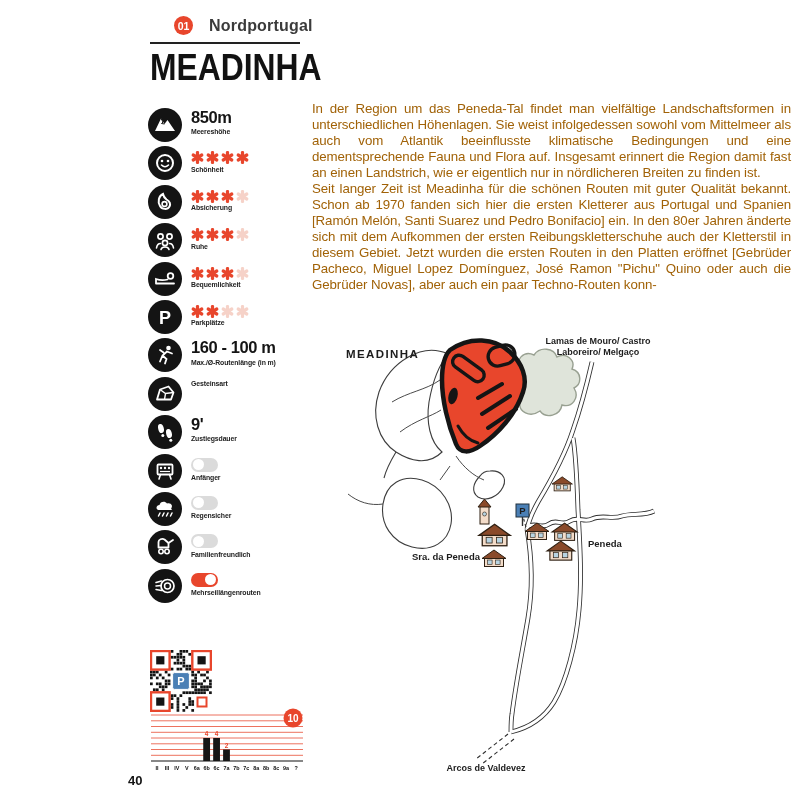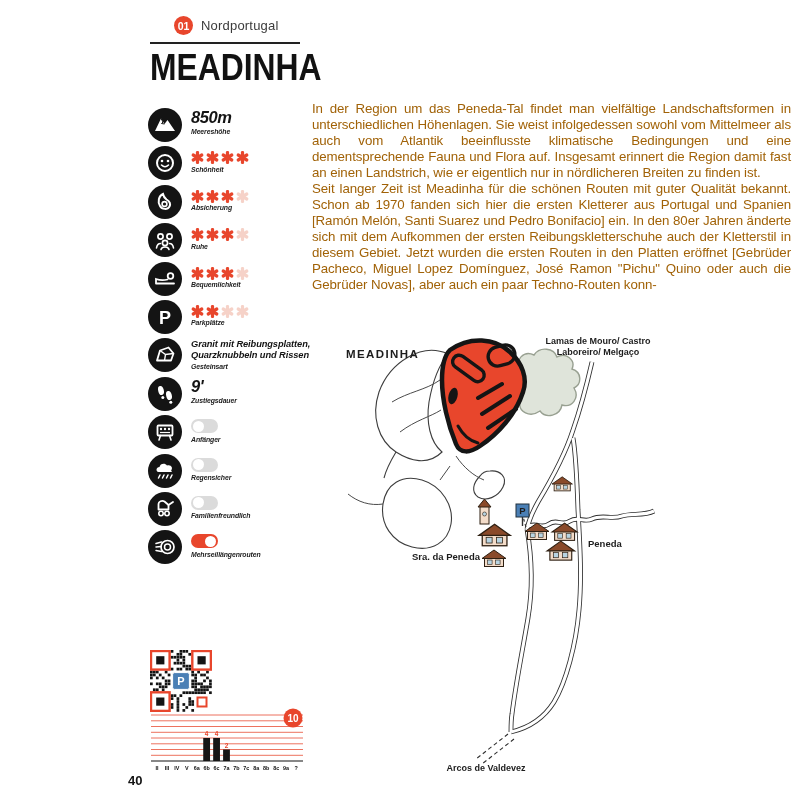--- a/index.html
+++ b/index.html
@@ -3,33 +3,33 @@
 <meta charset="utf-8">
 <style>
   html,body{margin:0;padding:0;}
   body{
     width:800px;height:800px;background:#ffffff;position:relative;overflow:hidden;
     font-family:"Liberation Sans", sans-serif;color:#1d1d1d;
   }
   .page{position:absolute;inset:0;}
   
   .header{position:absolute;left:150px;top:16px;}
-  .kicker{display:flex;align-items:center;gap:8px;padding-left:24px;}
+  .kicker{display:flex;align-items:center;gap:16px;padding-left:24px;}
   .badge01{width:19px;height:19px;border-radius:50%;background:var(--accent);color:#fff;
     font-size:10.5px;font-weight:800;display:flex;align-items:center;justify-content:center;}
-  .region-name{font-size:13px;font-weight:400;color:#3b3b3b;letter-spacing:0.2px;text-align:center;}
+  .region-name{font-size:16px;font-weight:700;color:#3b3b3b;letter-spacing:0.2px;text-align:center;}
   .rule{width:150px;height:2px;background:#222;margin-top:7px;}
   h1.title{margin:3px 0 0;font-size:37px;font-weight:800;letter-spacing:0px;color:#121212;
     transform:scaleX(0.86);transform-origin:left;white-space:nowrap;}
   
   .sidebar{position:absolute;left:148px;top:108px;width:166px;}
   .info-row{display:flex;margin-bottom:4.4px;}
   .icon-circle{width:34px;height:34px;flex:0 0 34px;}
   .icon-circle svg{width:34px;height:34px;display:block;}
-  .info-body{margin-left:9px;padding-top:1px;min-width:0;font-style:italic;}
+  .info-body{margin-left:9px;padding-top:1px;min-width:0;}
   .info-value{font-size:16.5px;font-weight:700;letter-spacing:-0.4px;line-height:1.02;color:#141414;
     white-space:nowrap;}
   .info-value.small{font-size:9.3px;line-height:1.15;white-space:normal;max-width:122px;letter-spacing:-0.1px;}
   .info-label{font-size:6.9px;font-weight:700;margin-top:2.5px;color:#222;letter-spacing:-0.1px;}
   .stars{display:flex;gap:2px;margin-top:3px;height:13px;}
   .stars span{display:block;width:13px;height:13px;}
   .toggle{width:27px;height:14px;border-radius:7px;background:#dbdbdb;position:relative;margin:3px 0 2px;}
   .toggle .knob{position:absolute;width:11px;height:11px;border-radius:50%;background:#fff;top:1.5px;left:2px;}
   .toggle.on{background:var(--accent);}
   .toggle.on .knob{left:auto;right:2px;}
@@ -294,26 +294,38 @@
                 </g>
               </svg></span>
           </div>
           <div class="info-label">Parkplätze</div>
         </div>
       </div>
       <div class="info-row">
         <span class="icon-circle">
           <svg viewBox="0 0 34 34">
             <circle cx="17" cy="17" r="17" fill="#141414"></circle>
+            <circle cx="20.5" cy="10" r="2.3" fill="#fff"></circle>
+            <path d="M19 13.5 L14.5 17.5 L12 23.5 M14.5 17.5 L18.5 21 L17 25.5 M19 13.5 L24 15.5 M12 12 L15.5 14.5" fill="none" stroke="#fff" stroke-width="1.8" stroke-linecap="round"></path>
+          </svg>
+        </span>
+        <div class="info-body">
+          <div class="info-value">160 - 100 m</div>
+          <div class="info-label">Max./Ø-Routenlänge (in m)</div>
+        </div>
+      </div>
+      <div class="info-row">
+        <span class="icon-circle">
+          <svg viewBox="0 0 34 34">
+            <circle cx="17" cy="17" r="17" fill="#141414"></circle>
             <path d="M9 22.5 L12 12.5 L20.5 9.5 L25.5 15.5 L23 22.5 Z" fill="none" stroke="#fff" stroke-width="1.8" stroke-linejoin="round"></path>
             <path d="M12 12.5 L17.5 16.5 L25.5 15.5 M17.5 16.5 L16.5 22.5" fill="none" stroke="#fff" stroke-width="1.4"></path>
           </svg>
         </span>
         <div class="info-body">
-          <div class="info-value small">Granit mit Reibungsplatten, Quarzknubbeln und Rissen</div>
           <div class="info-label">Gesteinsart</div>
         </div>
       </div>
       <div class="info-row">
         <span class="icon-circle">
           <svg viewBox="0 0 34 34">
             <circle cx="17" cy="17" r="17" fill="#141414"></circle>
             <ellipse cx="13" cy="13.5" rx="2.8" ry="4.6" transform="rotate(-14 13 13.5)" fill="#fff"></ellipse>
             <circle cx="14.8" cy="20.5" r="1.5" fill="#fff"></circle>
             <ellipse cx="21" cy="18.5" rx="2.8" ry="4.6" transform="rotate(-14 21 18.5)" fill="#fff"></ellipse>

